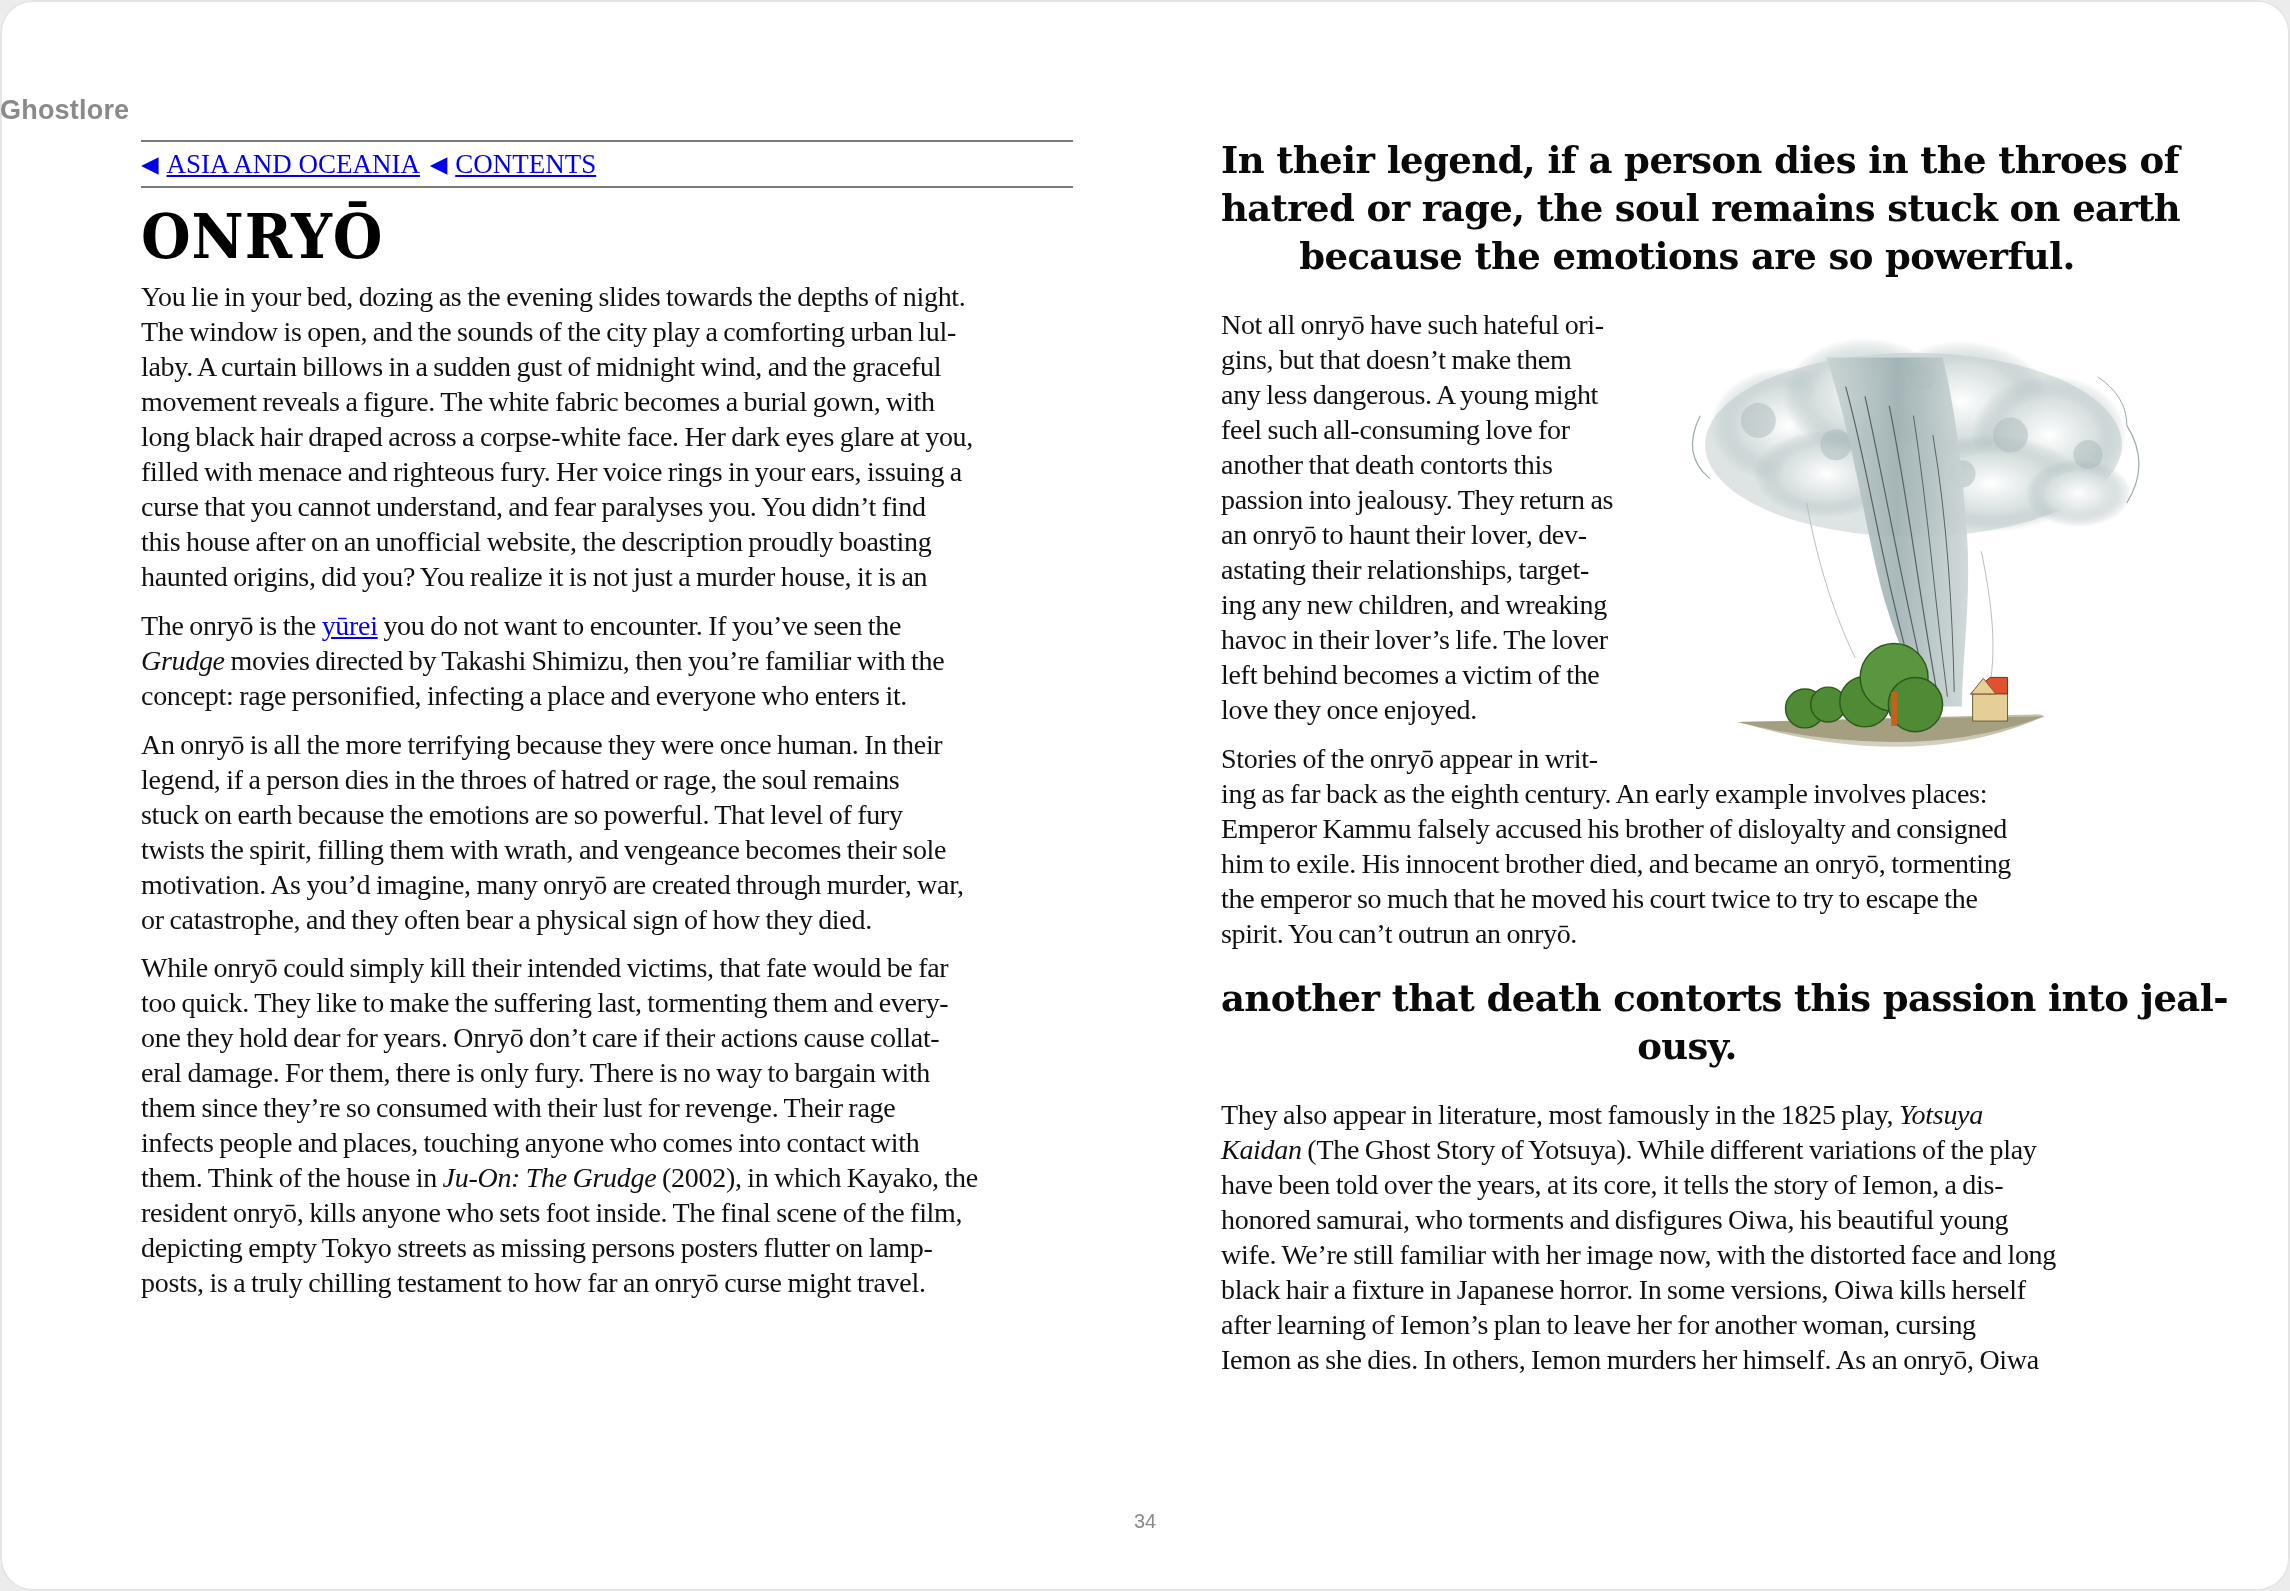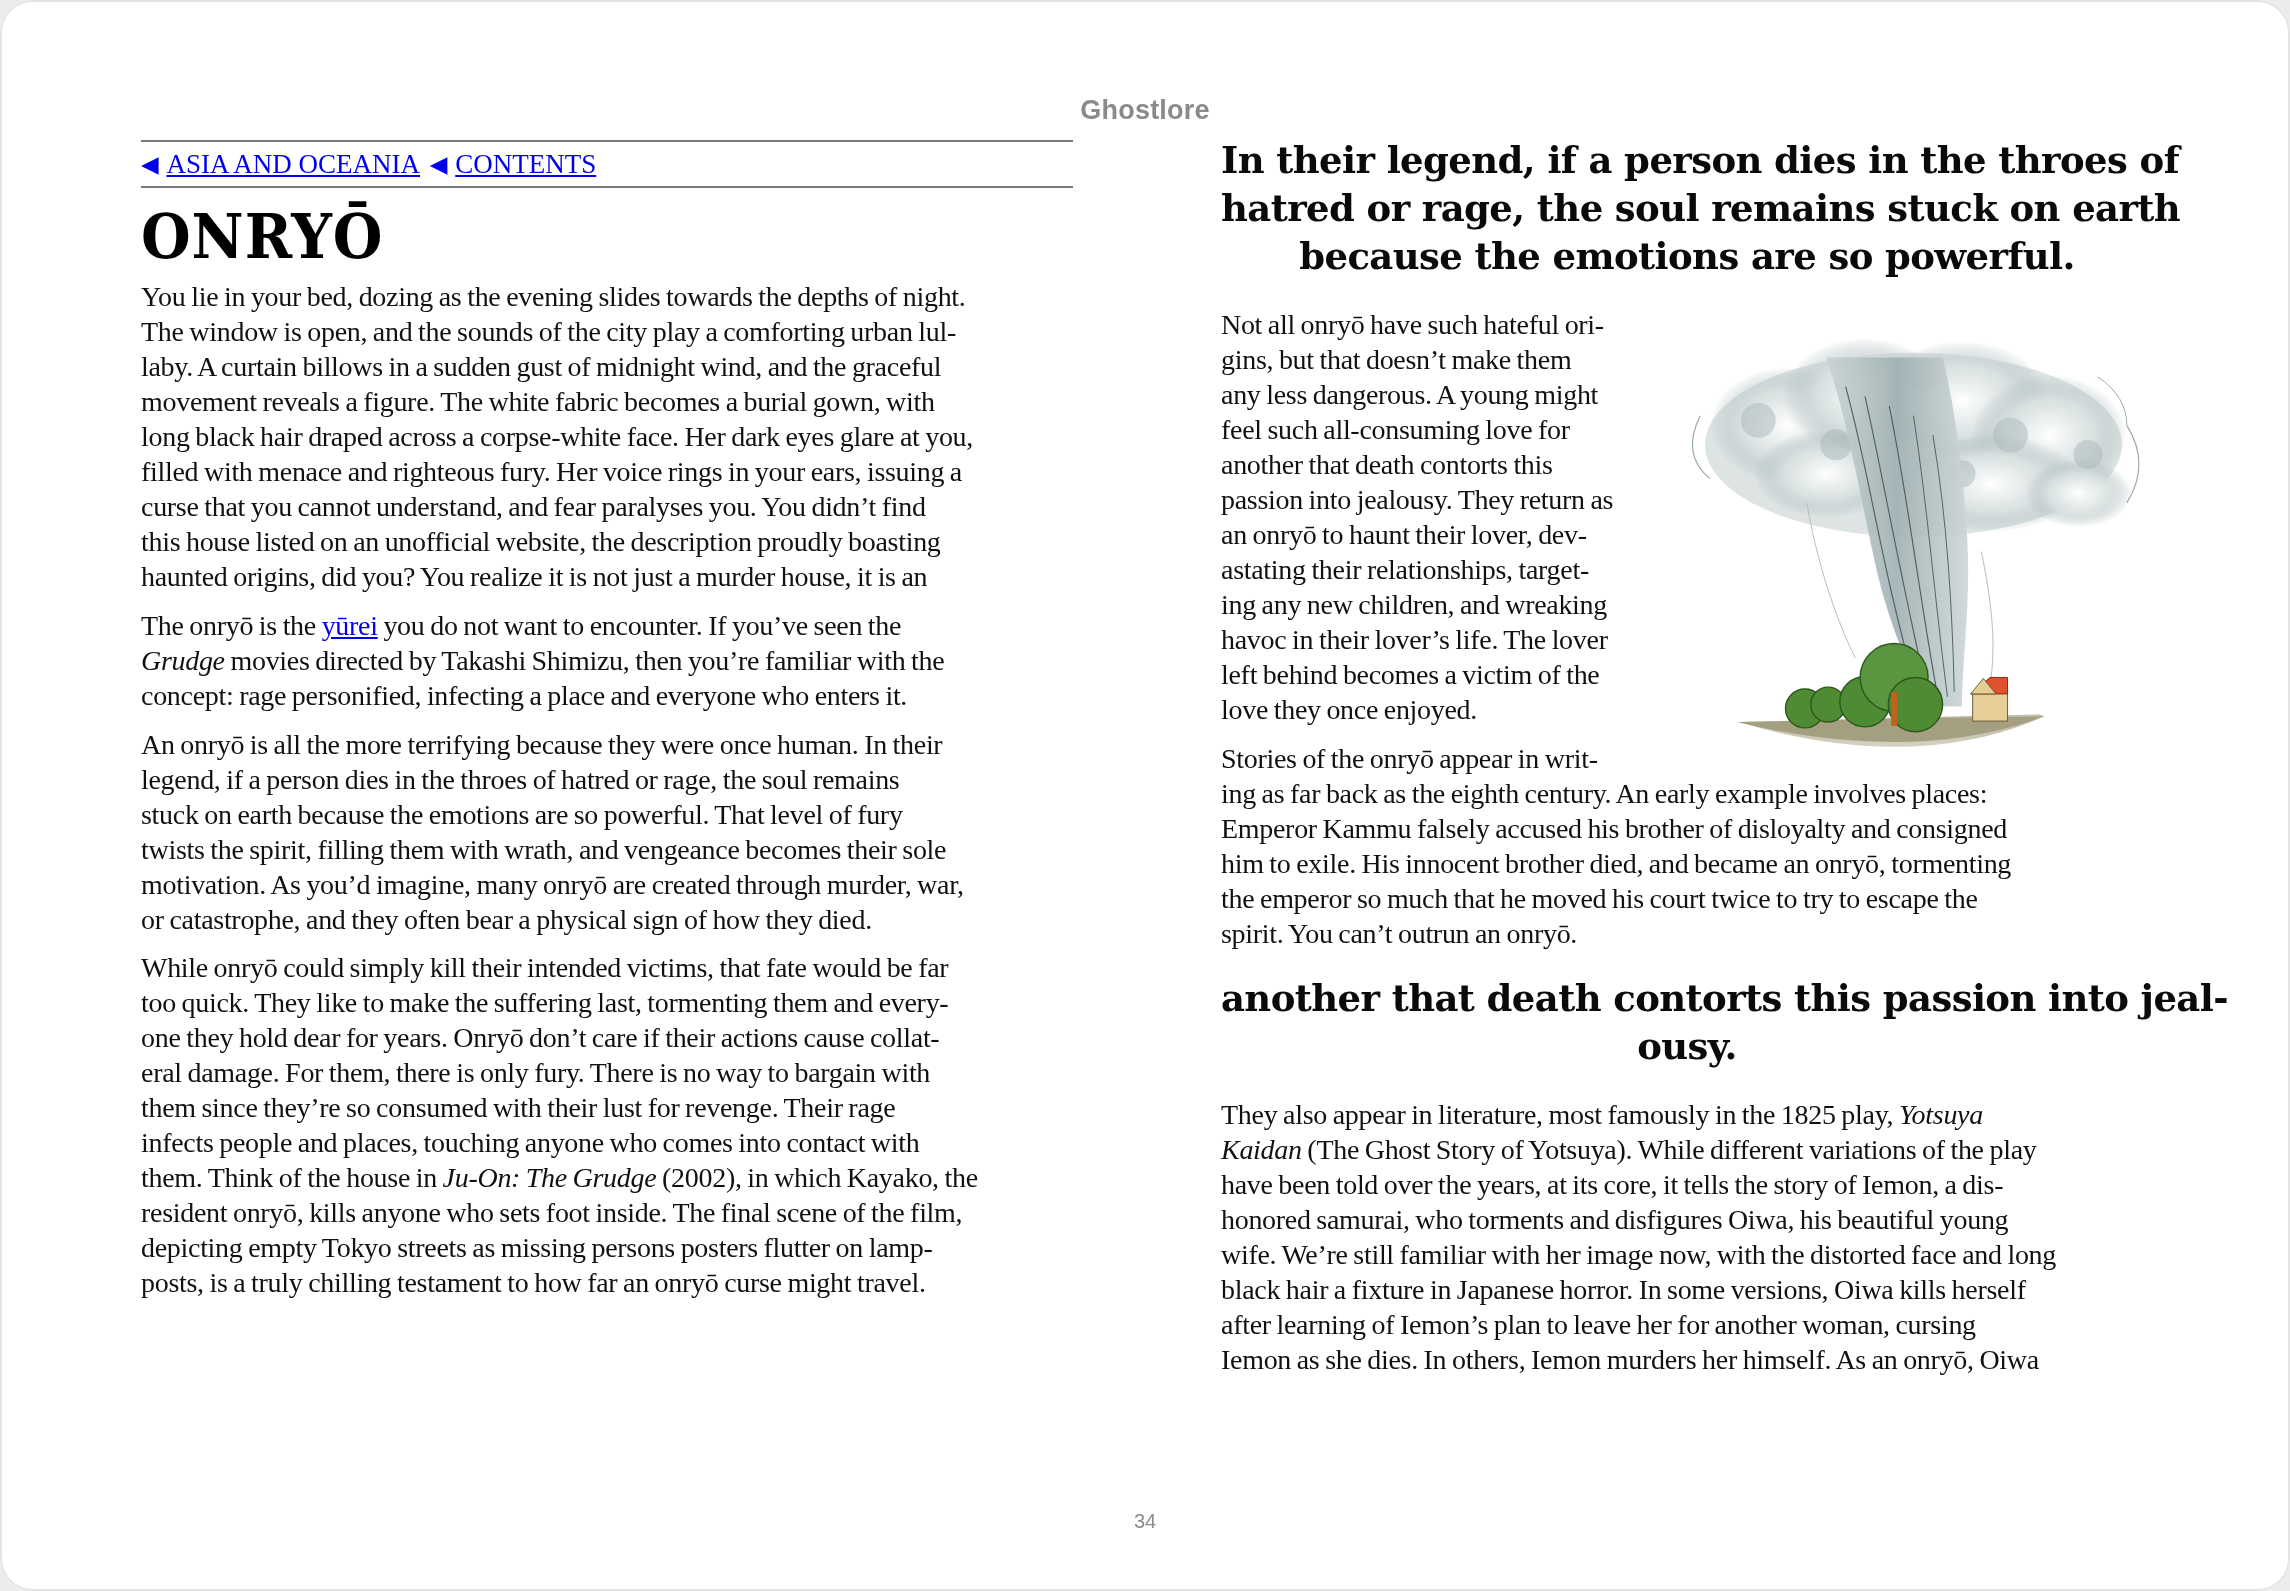--- a/index.html
+++ b/index.html
@@ -7,21 +7,21 @@
     width: 2290px; height: 1591px; overflow: hidden;
     background: #ececec;
     font-family: "Liberation Serif", serif;
   }
   .page {
     position: absolute; left: 0; top: 0; width: 2290px; height: 1591px;
     background: #ffffff; border-radius: 33px; overflow: hidden;
     box-shadow: inset 0 0 0 1.9px #e4e4e4;
   }
   .running-head {
-    position: absolute; top: 95px; left: 0; width: 2290px; text-align: center;
+    position: absolute; top: 95px; left: 0; width: 2290px; text-align: left;
     font-family: "Liberation Sans", sans-serif; font-weight: bold;
     font-size: 27px; color: #8a8a8a; letter-spacing: 0.2px;
   }
   .page-number {
     position: absolute; top: 1510px; left: 0; width: 2290px; text-align: center;
     font-family: "Liberation Sans", sans-serif; font-size: 20px; color: #8a8a8a;
   }
   .col-left { position: absolute; left: 141px; top: 140px; width: 932px; }
   .col-right { position: absolute; left: 1221px; top: 136px; width: 932px; }
 
@@ -80,21 +80,21 @@
     <h1 class="title">ONRYŌ</h1>
 
     <p class="body-text">
       <span class="line">You lie in your bed, dozing as the evening slides towards the depths of night.</span>
       <span class="line">The window is open, and the sounds of the city play a comforting urban lul-</span>
       <span class="line">laby. A curtain billows in a sudden gust of midnight wind, and the graceful</span>
       <span class="line">movement reveals a figure. The white fabric becomes a burial gown, with</span>
       <span class="line">long black hair draped across a corpse-white face. Her dark eyes glare at you,</span>
       <span class="line">filled with menace and righteous fury. Her voice rings in your ears, issuing a</span>
       <span class="line">curse that you cannot understand, and fear paralyses you. You didn’t find</span>
-      <span class="line">this house listed on an unofficial website, the description proudly boasting</span>
+      <span class="line">this house after on an unofficial website, the description proudly boasting</span>
       <span class="line">haunted origins, did you? You realize it is not just a murder house, it is an</span>
     </p>
 
     <p class="body-text">
       <span class="line"><span>The onryō is the </span><a>yūrei</a><span> you do not want to encounter. If you’ve seen the</span></span>
       <span class="line"><i>Grudge</i><span> movies directed by Takashi Shimizu, then you’re familiar with the</span></span>
       <span class="line">concept: rage personified, infecting a place and everyone who enters it.</span>
     </p>
 
     <p class="body-text">

